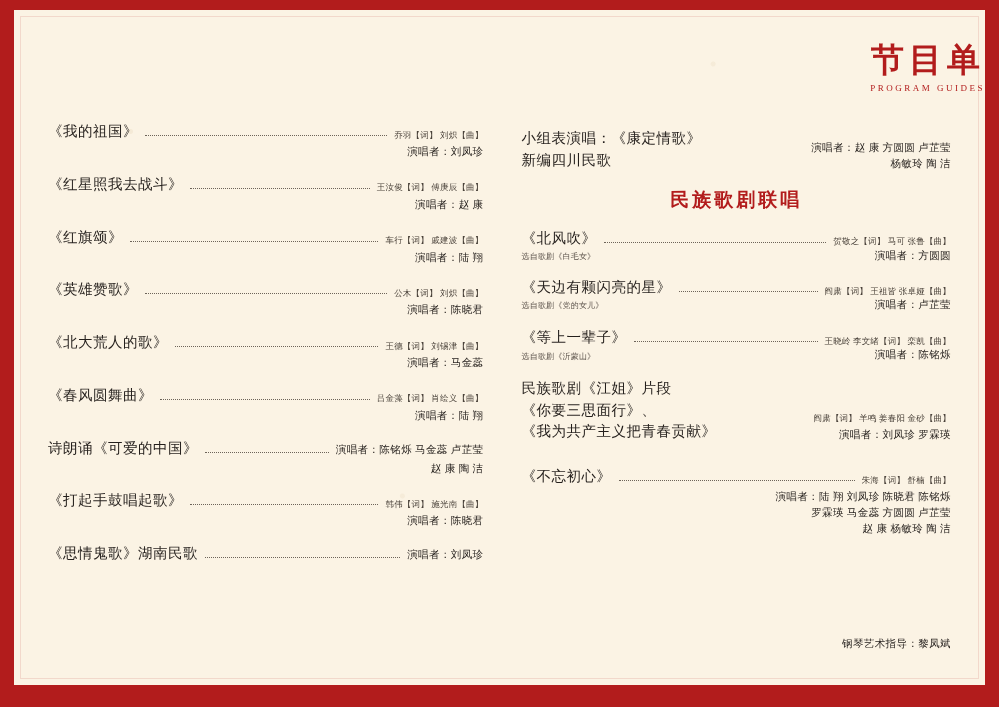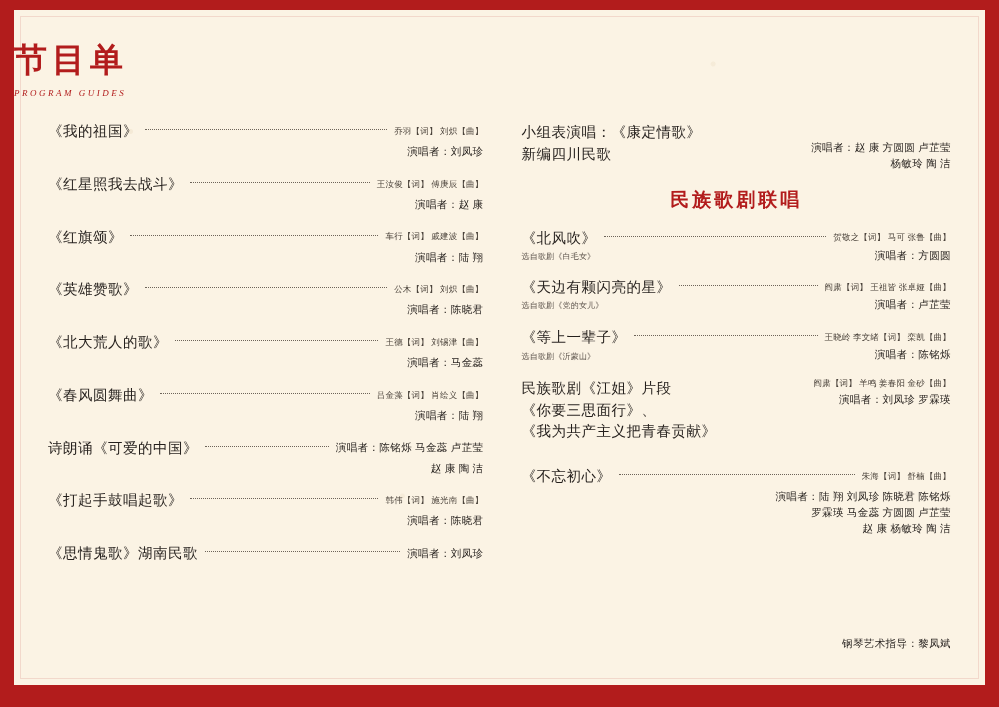--- a/index.html
+++ b/index.html
@@ -29,57 +29,55 @@
       radial-gradient(circle at 40% 72%, rgba(214,190,150,.14) 0 2px, transparent 3px);
     overflow:hidden;
   }
   .inner::before{
     content:"";
     position:absolute;inset:6px;
     border:1px solid rgba(178,28,28,.12);
     pointer-events:none;
   }
   .title-block{
-    text-align:left;
+    text-align:right;
     margin-top:28px;
   }
   .title{
     color:#b21c1c;
     font-size:33px;
     letter-spacing:5px;
     font-weight:bold;
     font-family:"DejaVu Serif", serif;
   }
   .subtitle{
     color:#b21c1c;
     font-size:9px;
     letter-spacing:2.5px;
-    margin-top:5px;
     font-family:"Liberation Serif", serif;
-    font-style:italic;
   }
   .columns{
     position:absolute;
     top:112px;left:0;right:0;
     display:flex;
     padding:0 34px;
     box-sizing:border-box;
   }
   .col{width:50%;box-sizing:border-box;}
   .col.left{padding-right:16px;}
   .col.right{padding-left:22px;}
 
   .item{
     position:relative;
     margin-bottom:15px;
     color:#2e2a26;
   }
   .row1{
     display:flex;
-    align-items:center;
+    align-items:flex-end;
     width:100%;
   }
   .song{
     font-size:14.5px;
     white-space:nowrap;
     color:#241f1c;
     letter-spacing:.5px;
   }
   .dots{
     flex:1;
@@ -123,21 +121,21 @@
   .multiline-song{
     font-size:14.5px;
     line-height:1.5;
     color:#241f1c;
     letter-spacing:.5px;
   }
   .multiline-song .ml{display:block;}
   .two-col-head{
     display:flex;
     justify-content:space-between;
-    align-items:flex-start;
+    align-items:flex-end;
   }
   .footer-note{
     position:absolute;
     right:34px;bottom:34px;
     font-size:10.5px;
     color:#241f1c;
     letter-spacing:.4px;
   }
 </style>
 </head>

